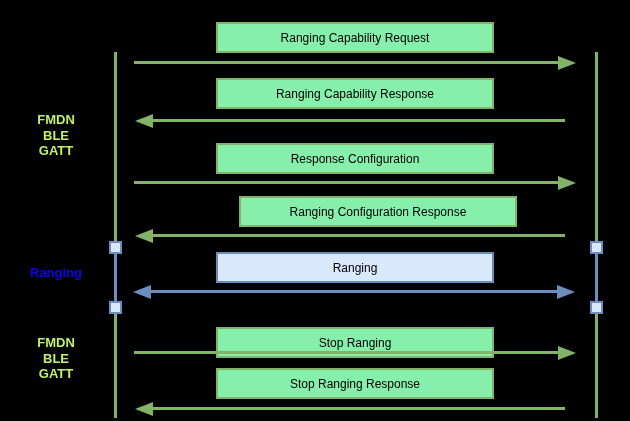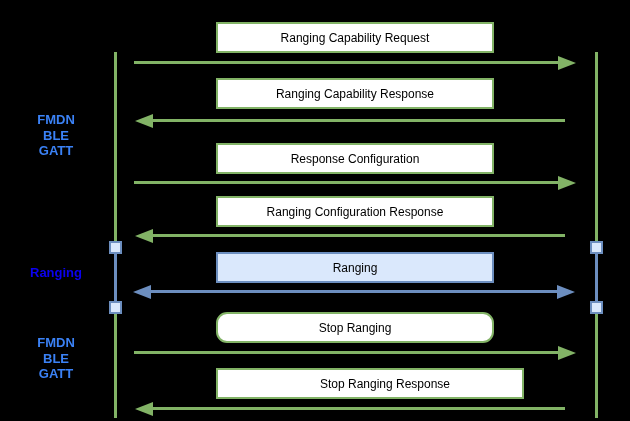--- a/index.html
+++ b/index.html
@@ -15,40 +15,40 @@
   .blue-segment.left{left:114px;}
   .blue-segment.right{left:595px;}
   .activation{position:absolute; width:9px; height:9px; background:#dae8fc; border:2px solid #6c8ebf;}
   .activation.l{left:109px;}
   .activation.r{left:590px;}
   .activation.t{top:241px;}
   .activation.b{top:301px;}
   
   .msg-box{
     position:absolute; left:216px; width:274px; height:27px;
-    border:2px solid #82b366; background:#ffffff;
+    border:2px solid #82b366; background:#86efac;
     display:flex; align-items:center; justify-content:center;
     font-size:12px; color:#000;
   }
   .msg-box.blue{border-color:#6c8ebf; background:#dae8fc;}
   
   .arrow{position:absolute; height:3px; background:#82b366;}
   .arrow.blue{background:#6c8ebf;}
   .head{position:absolute; width:0; height:0; top:-5.5px;
         border-top:7px solid transparent; border-bottom:7px solid transparent;}
   .head.r{right:-18px; border-left:18px solid #82b366;}
   .head.l{left:-18px; border-right:18px solid #82b366;}
   .arrow.blue .head.r{border-left-color:#6c8ebf;}
   .arrow.blue .head.l{border-right-color:#6c8ebf;}
   
   .side-label{
     position:absolute; left:14px; width:84px; text-align:center;
     font-weight:bold; font-size:13px; line-height:15.5px;
   }
-  .side-label.green{color:#3b82f6;}
+  .side-label.green{color:#bef264;}
   .side-label.blue{color:#0b00f0;}
   .side-label span{display:block;}
 </style>
 </head>
 <body>
 
 <div id="stage">
 
   <div class="lifeline left"></div>
   <div class="lifeline right"></div>
@@ -87,42 +87,42 @@
     <div class="head l"></div>
   </div>
 
   <div class="msg-box" style="top:143px;">
     <span>Response Configuration</span>
   </div>
   <div class="arrow" style="top:181px; left:134px; width:424px;">
     <div class="head r"></div>
   </div>
 
-  <div class="msg-box" style="top:196px;">
+  <div class="msg-box" style="top:196px;margin-left:23px;">
     <span>Ranging Configuration Response</span>
   </div>
   <div class="arrow" style="top:234px; left:153px; width:412px;">
     <div class="head l"></div>
   </div>
 
   <div class="msg-box blue" style="top:252px;">
     <span>Ranging</span>
   </div>
   <div class="arrow blue" style="top:290px; left:151px; width:406px;">
     <div class="head l"></div>
     <div class="head r"></div>
   </div>
 
-  <div class="msg-box" style="top:312px;border-radius:11px;">
+  <div class="msg-box" style="top:327px;">
     <span>Stop Ranging</span>
   </div>
   <div class="arrow" style="top:351px; left:134px; width:424px;">
     <div class="head r"></div>
   </div>
 
-  <div class="msg-box" style="top:368px;padding-left:30px;">
+  <div class="msg-box" style="top:368px;">
     <span>Stop Ranging Response</span>
   </div>
   <div class="arrow" style="top:407px; left:153px; width:412px;">
     <div class="head l"></div>
   </div>
 
 </div>
 
 </body></html>

